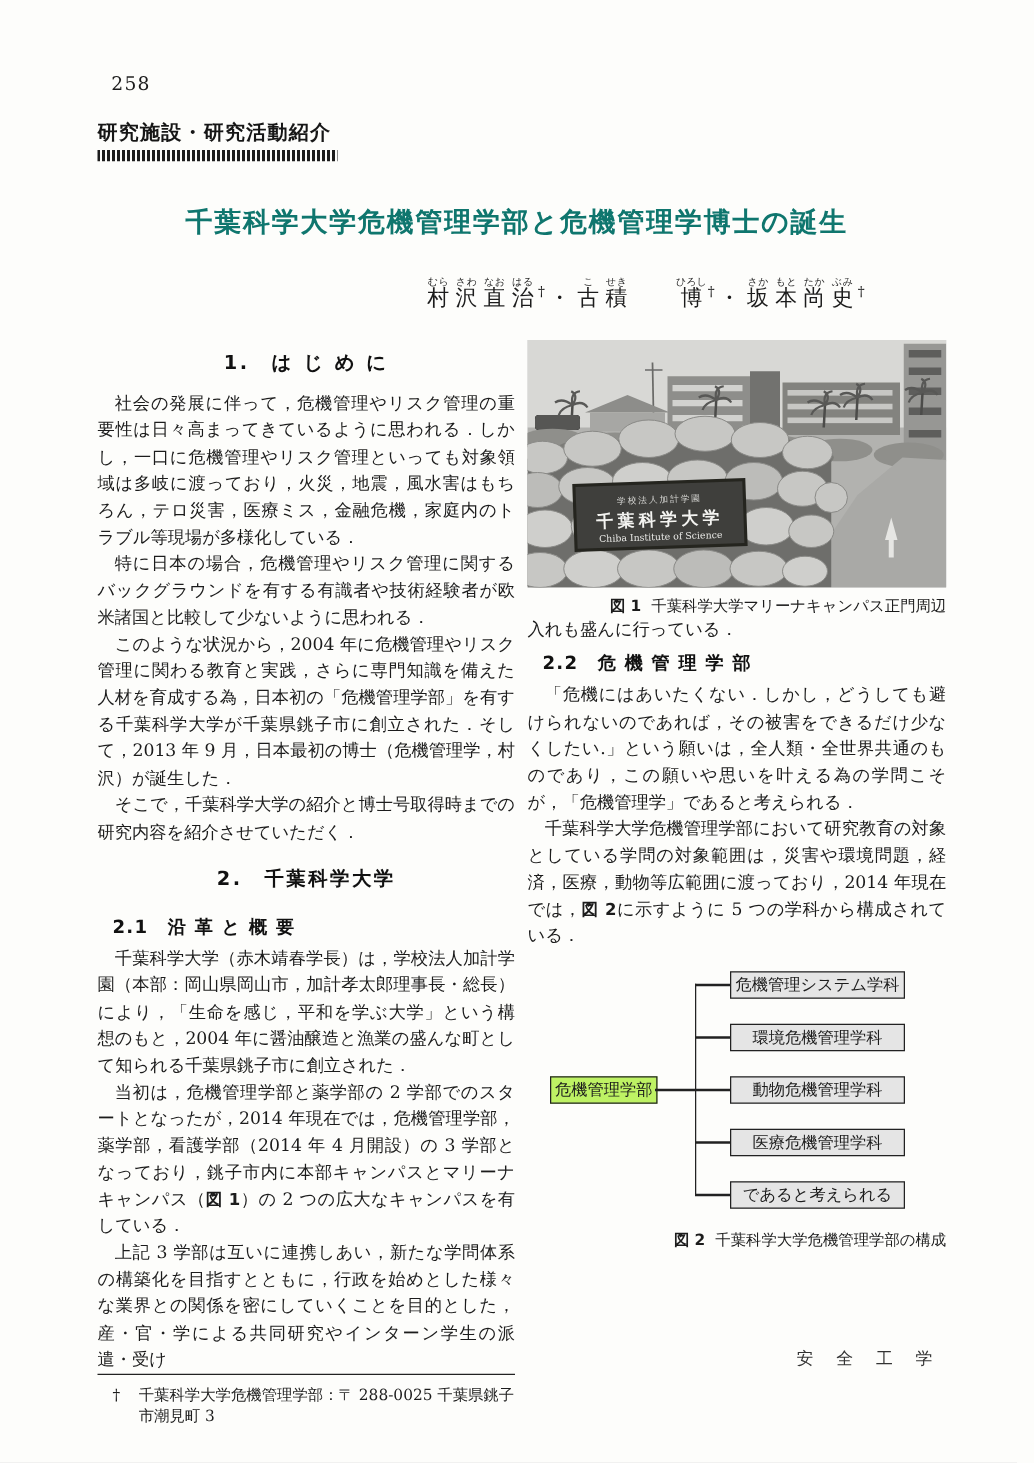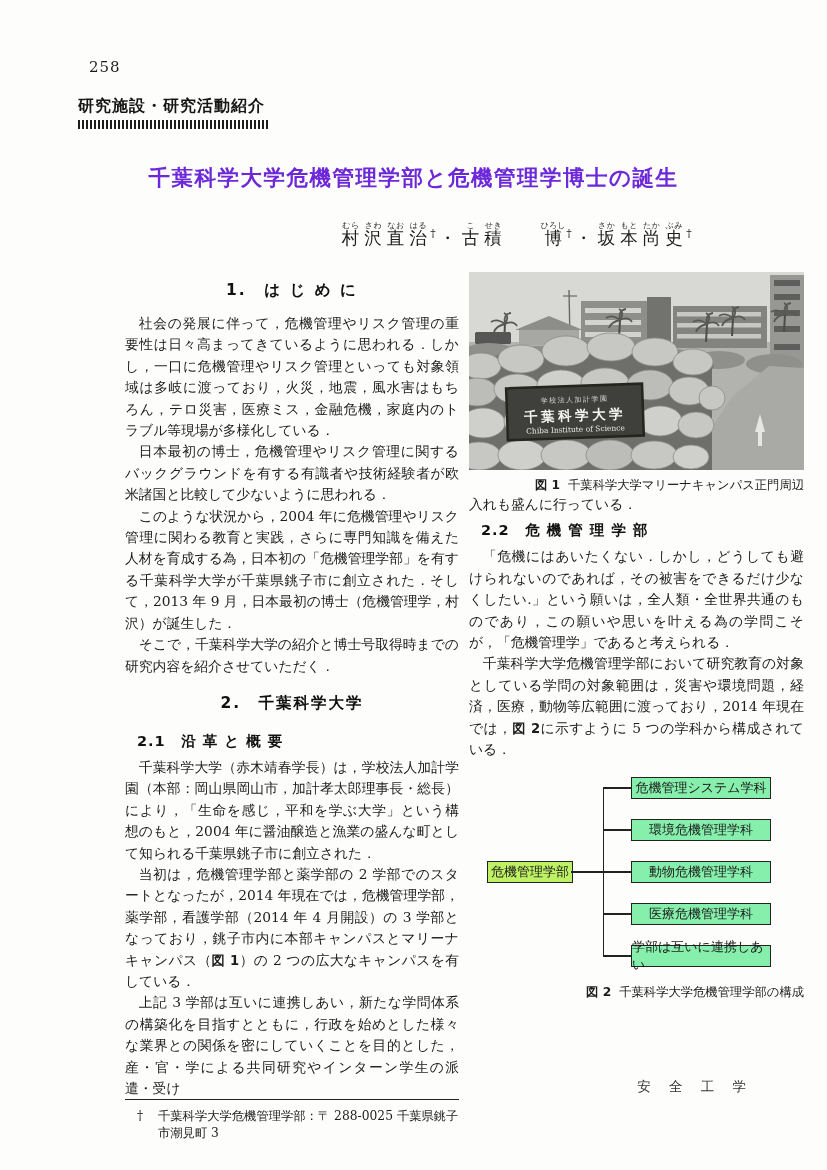--- a/index.html
+++ b/index.html
@@ -9,31 +9,31 @@
   .page-number{position:absolute;left:89px;top:58px;font-size:15px;letter-spacing:1px;}
 
   .corner-header{position:absolute;left:78px;top:96px;}
   .corner-title{font-family:"DejaVu Sans","Liberation Sans",sans-serif;font-weight:bold;
                 font-size:16px;letter-spacing:1px;color:#161616;}
   .corner-stripe{margin-top:3px;width:192px;height:9px;
                  background:repeating-linear-gradient(90deg,#1d1d1d 0 1.8px,transparent 1.8px 4px);}
 
   .article-title{position:absolute;left:0;right:0;top:163px;margin:0;text-align:center;
                  font-family:"DejaVu Sans","Liberation Sans",sans-serif;
-                 font-size:21.5px;font-weight:bold;letter-spacing:1.5px;color:#6d28d9;}
+                 font-size:21.5px;font-weight:bold;letter-spacing:1.5px;color:#0f766e;}
 
   .authors{position:absolute;left:262px;right:58px;top:221px;text-align:center;
            font-size:17.5px;white-space:nowrap;}
   .authors ruby{margin:0 2.5px;}
   .authors rt{font-size:8px;letter-spacing:0;color:#2a2a2a;}
   .authors .nsp{display:inline-block;width:34px;}
   .authors .sep{margin:0 3px;}
   .authors .dg{font-size:11px;position:relative;top:-7px;margin-left:1px;}
 
-  .columns{position:absolute;left:78px;top:272px;width:679px;display:flex;gap:10px;margin-left:47px;}
+  .columns{position:absolute;left:78px;top:272px;width:679px;display:flex;gap:10px;}
   .col-left{width:334px;height:800px;display:flex;flex-direction:column;}
   .col-right{width:335px;}
 
   .h-sec{margin:8px 0 12px;text-align:center;font-family:"DejaVu Sans","Liberation Sans",sans-serif;
          font-size:15.5px;font-weight:bold;letter-spacing:2px;color:#111;}
   .h-sec2{margin:16px 0 12px;}
   .h-sub{margin:6px 0 6px;padding-left:12px;font-family:"DejaVu Sans","Liberation Sans",sans-serif;
          font-size:14.5px;font-weight:bold;letter-spacing:1px;color:#111;}
   p.body{margin:0;font-size:13.8px;line-height:21.4px;text-align:justify;text-indent:1em;}
   p.body.noindent{text-indent:0;}
@@ -50,21 +50,21 @@
   .fig-caption{margin-top:7px;text-align:right;font-size:12.3px;color:#1c1c1c;}
   .fig-caption b{font-family:"DejaVu Sans","Liberation Sans",sans-serif;font-size:12.3px;margin-right:8px;}
 
   .cont-par{margin-top:13px;}
 
   .org-chart{position:relative;width:335px;height:191px;margin-top:17px;
              font-family:"DejaVu Serif","Liberation Serif",serif;}
   .org-parent{position:absolute;left:18px;top:84px;width:84px;height:20px;border:1.2px solid #222;
               display:flex;align-items:center;justify-content:center;font-size:13px;background:#bef264;}
   .dept-box{position:absolute;left:162px;width:138px;height:20px;border:1.2px solid #222;
-            display:flex;align-items:center;justify-content:center;font-size:13px;background:#86efac;}
+            display:flex;align-items:center;justify-content:center;font-size:13px;background:#e5e5e5;}
   .h-line{position:absolute;height:1.2px;background:#222;}
   .v-line{position:absolute;width:1.2px;background:#222;}
   .fig2-caption{margin-top:16px;}
 
   .page-footer{position:absolute;top:1078px;right:74px;font-size:13.5px;letter-spacing:7px;color:#333;}
 </style>
 </head>
 <body>
 
 <div class="page">
@@ -78,21 +78,21 @@
 
   <h1 class="article-title">千葉科学大学危機管理学部と危機管理学博士の誕生</h1>
 
   <div class="authors"><span><ruby>村<rt>むら</rt></ruby><ruby>沢<rt>さわ</rt></ruby><ruby>直<rt>なお</rt></ruby><ruby>治<rt>はる</rt></ruby><span class="dg">†</span></span><span class="sep">・</span><span><ruby>古<rt>こ</rt></ruby><ruby>積<rt>せき</rt></ruby><span class="nsp"></span><ruby>博<rt>ひろし</rt></ruby><span class="dg">†</span></span><span class="sep">・</span><span><ruby>坂<rt>さか</rt></ruby><ruby>本<rt>もと</rt></ruby><ruby>尚<rt>たか</rt></ruby><ruby>史<rt>ぶみ</rt></ruby><span class="dg">†</span></span></div>
 
   <div class="columns">
 
     <div class="col-left">
       <div class="h-sec">1.　は じ め に</div>
       <p class="body">社会の発展に伴って，危機管理やリスク管理の重要性は日々高まってきているように思われる．しかし，一口に危機管理やリスク管理といっても対象領域は多岐に渡っており，火災，地震，風水害はもちろん，テロ災害，医療ミス，金融危機，家庭内のトラブル等現場が多様化している．</p>
-      <p class="body">日本最初の博士，危機管理やリスク管理に関するバックグラウンドを有する有識者や技術経験者が欧米諸国と比較して少ないように思われる．</p>
+      <p class="body">特に日本の場合，危機管理やリスク管理に関するバックグラウンドを有する有識者や技術経験者が欧米諸国と比較して少ないように思われる．</p>
       <p class="body">このような状況から，2004 年に危機管理やリスク管理に関わる教育と実践，さらに専門知識を備えた人材を育成する為，日本初の「危機管理学部」を有する千葉科学大学が千葉県銚子市に創立された．そして，2013 年 9 月，日本最初の博士（危機管理学，村沢）が誕生した．</p>
       <p class="body">そこで，千葉科学大学の紹介と博士号取得時までの研究内容を紹介させていただく．</p>
 
       <div class="h-sec h-sec2">2.　千葉科学大学</div>
       <div class="h-sub">2.1　沿 革 と 概 要</div>
       <p class="body">千葉科学大学（赤木靖春学長）は，学校法人加計学園（本部：岡山県岡山市，加計孝太郎理事長・総長）により，「生命を感じ，平和を学ぶ大学」という構想のもと，2004 年に醤油醸造と漁業の盛んな町として知られる千葉県銚子市に創立された．</p>
       <p class="body">当初は，危機管理学部と薬学部の 2 学部でのスタートとなったが，2014 年現在では，危機管理学部，薬学部，看護学部（2014 年 4 月開設）の 3 学部となっており，銚子市内に本部キャンパスとマリーナキャンパス（<b>図 1</b>）の 2 つの広大なキャンパスを有している．</p>
       <p class="body">上記 3 学部は互いに連携しあい，新たな学問体系の構築化を目指すとともに，行政を始めとした様々な業界との関係を密にしていくことを目的とした，産・官・学による共同研究やインターン学生の派遣・受け</p>
 
       <div class="footnote">
@@ -228,21 +228,21 @@
         <div class="h-line" style="left:102px;top:94px;width:32px;"></div>
         <div class="v-line" style="left:134px;top:10px;height:169px;"></div>
       <div class="dept-box" style="top: 0px;">危機管理システム学科</div>
           <div class="h-line" style="top: 10px; left: 134px; width: 28px;"></div>
           <div class="dept-box" style="top: 42px;">環境危機管理学科</div>
           <div class="h-line" style="top: 52px; left: 134px; width: 28px;"></div>
           <div class="dept-box" style="top: 84px;">動物危機管理学科</div>
           <div class="h-line" style="top: 94px; left: 134px; width: 28px;"></div>
           <div class="dept-box" style="top: 126px;">医療危機管理学科</div>
           <div class="h-line" style="top: 136px; left: 134px; width: 28px;"></div>
-          <div class="dept-box" style="top: 168px;">学部は互いに連携しあい</div>
+          <div class="dept-box" style="top: 168px;">であると考えられる</div>
           <div class="h-line" style="top: 178px; left: 134px; width: 28px;"></div>
         </div>
       <div class="fig-caption fig2-caption">
         <b>図 2</b><span>千葉科学大学危機管理学部の構成</span>
       </div>
 
     </div>
   </div>
 
   <div class="page-footer">安 全 工 学</div>

